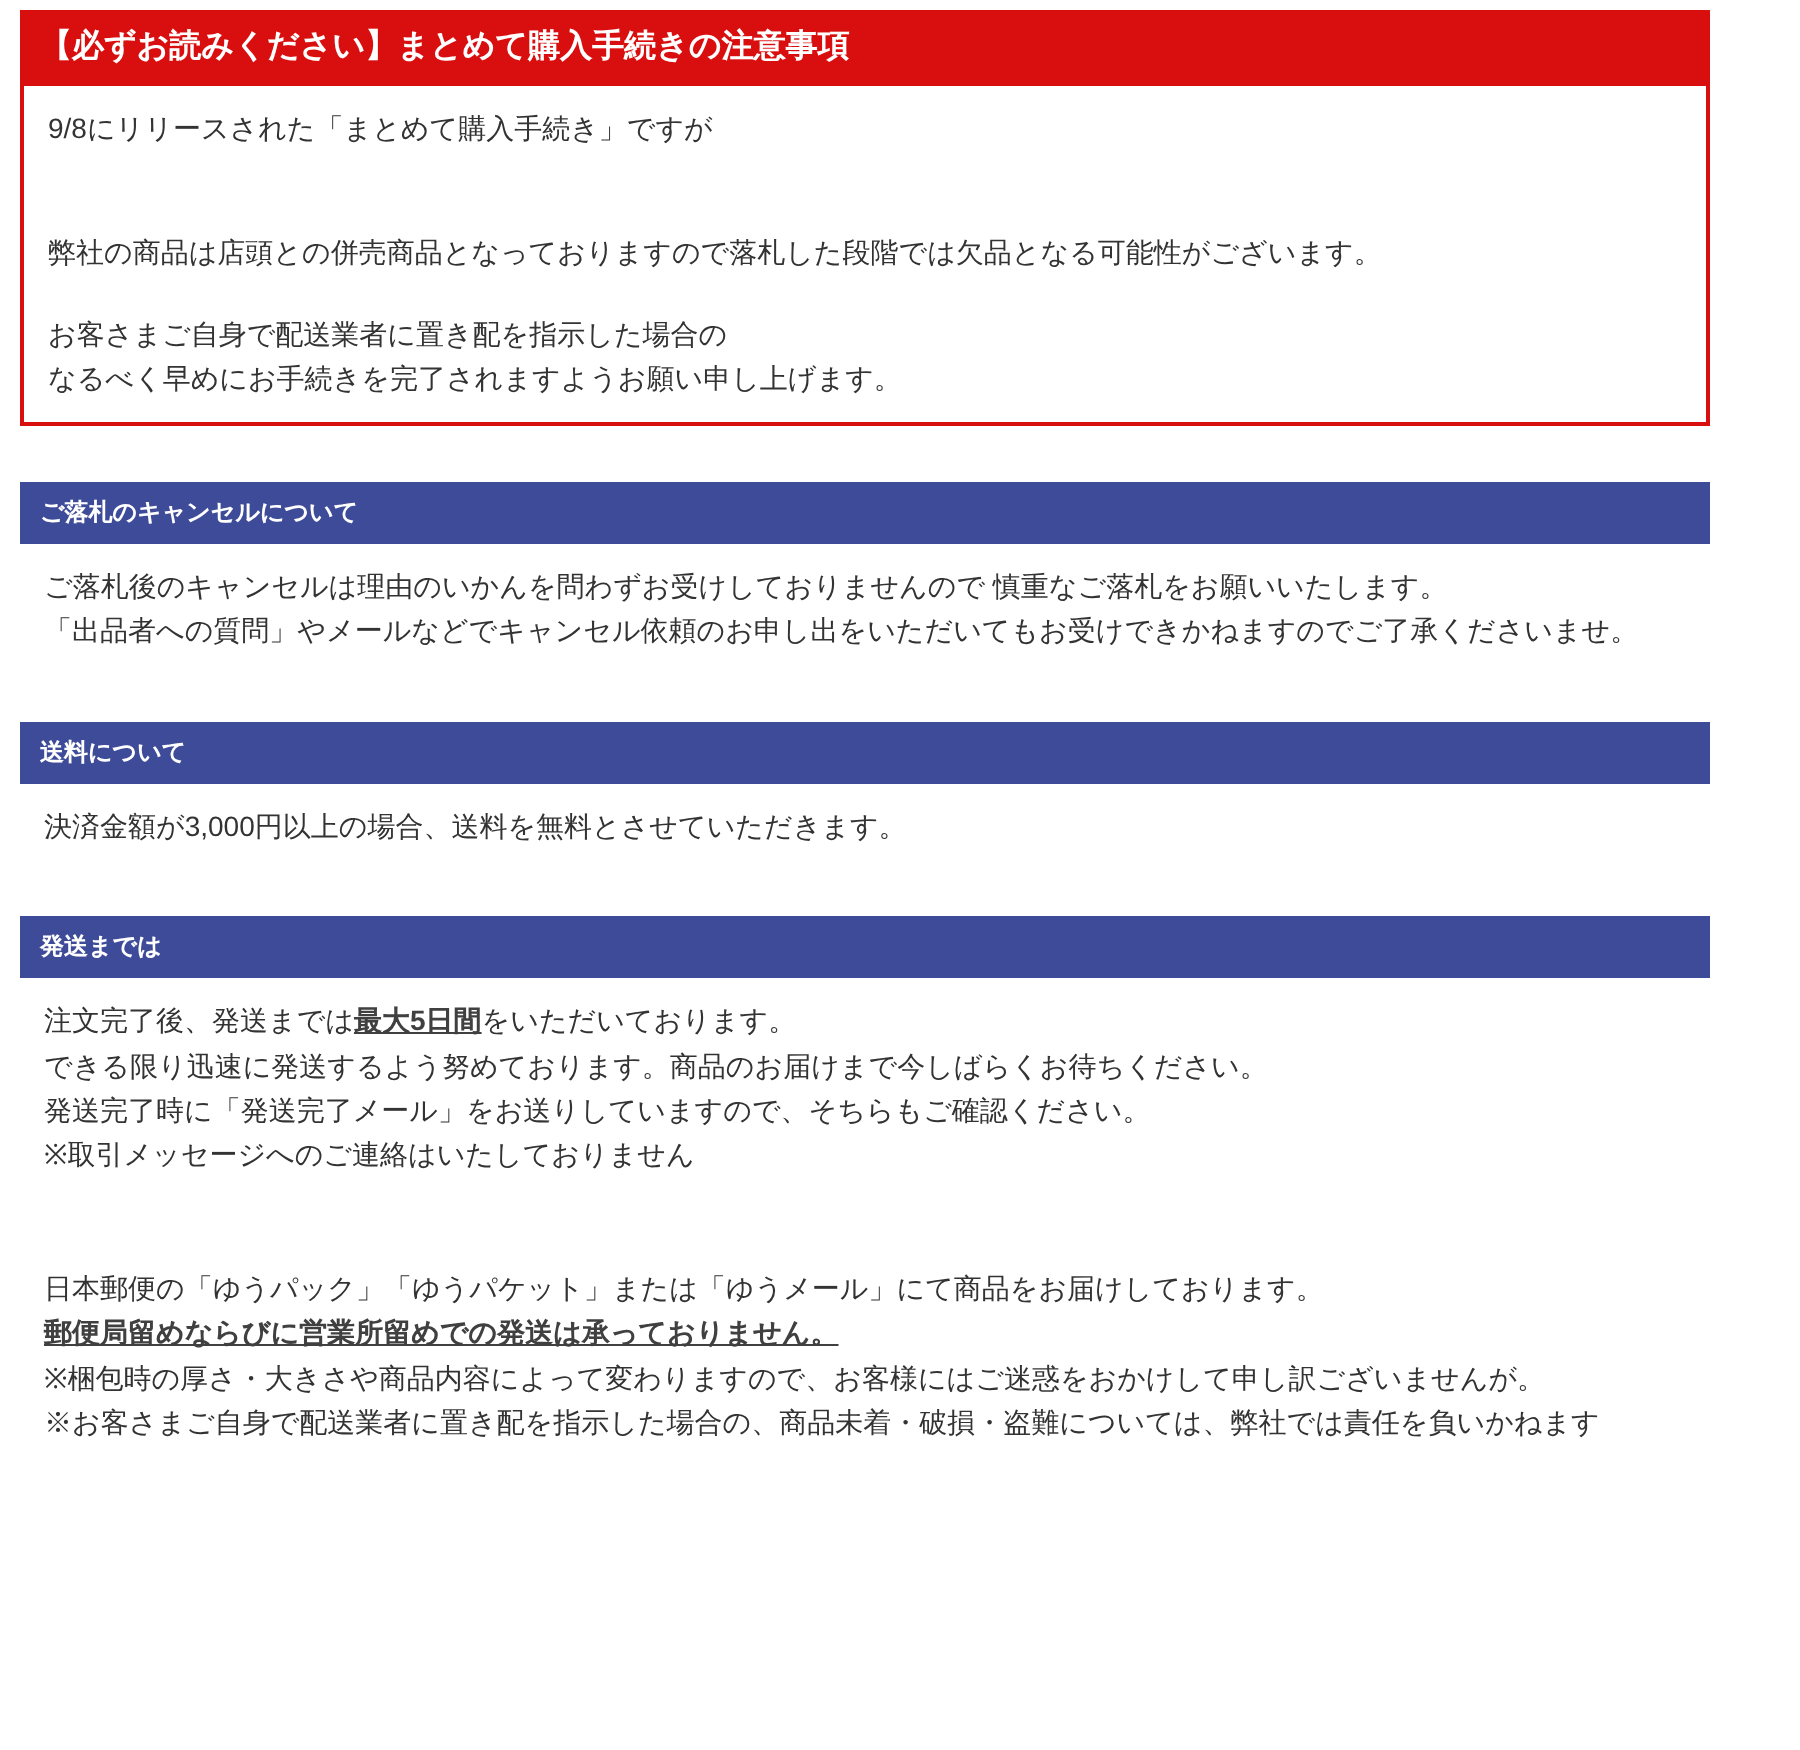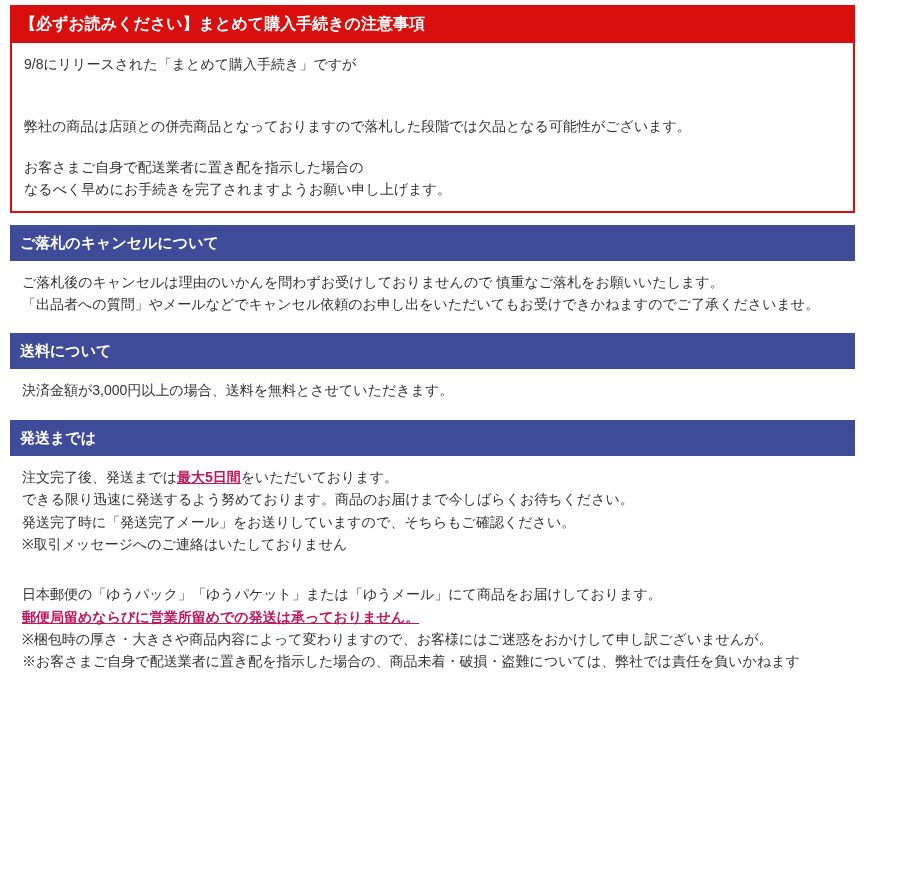--- a/index.html
+++ b/index.html
@@ -6,52 +6,52 @@
     body {
       font-family: "Hiragino Kaku Gothic ProN", "メイリオ", Meiryo, sans-serif;
       font-size: 14px;
       color: #333;
       background: #fff;
       width: 900px;
       padding: 5px 45px 5px 10px;
       line-height: 1.6;
     }
     .section {
-      margin-bottom: 12px;
+      margin-bottom: 28px;
     }
     .header-red {
       background: #d90e0e;
       color: #fff;
       font-weight: bold;
       padding: 6px 10px;
       font-size: 16px;
     }
     .header-blue {
       background: #3d4b99;
       color: #fff;
       font-weight: bold;
       padding: 6px 10px;
-      font-size: 15px;
+      font-size: 12px;
     }
     .body-redborder {
       border: 2px solid #d90e0e;
       border-top: none;
       padding: 10px 12px;
       color: #333;
     }
     .body-plain {
       padding: 10px 12px 6px 12px;
       color: #333;
     }
     .para {
       margin-bottom: 18px;
     }
     .para:last-child { margin-bottom: 0; }
     .red-bold {
-      color: #be185d;
+      color: #404040;
       font-weight: bold;
       text-decoration: underline;
     }
   </style>
 </head>
 <body>
 
 <div class="section">
   <div class="header-red">
     <span>【必ずお読みください】まとめて購入手続きの注意事項</span>

